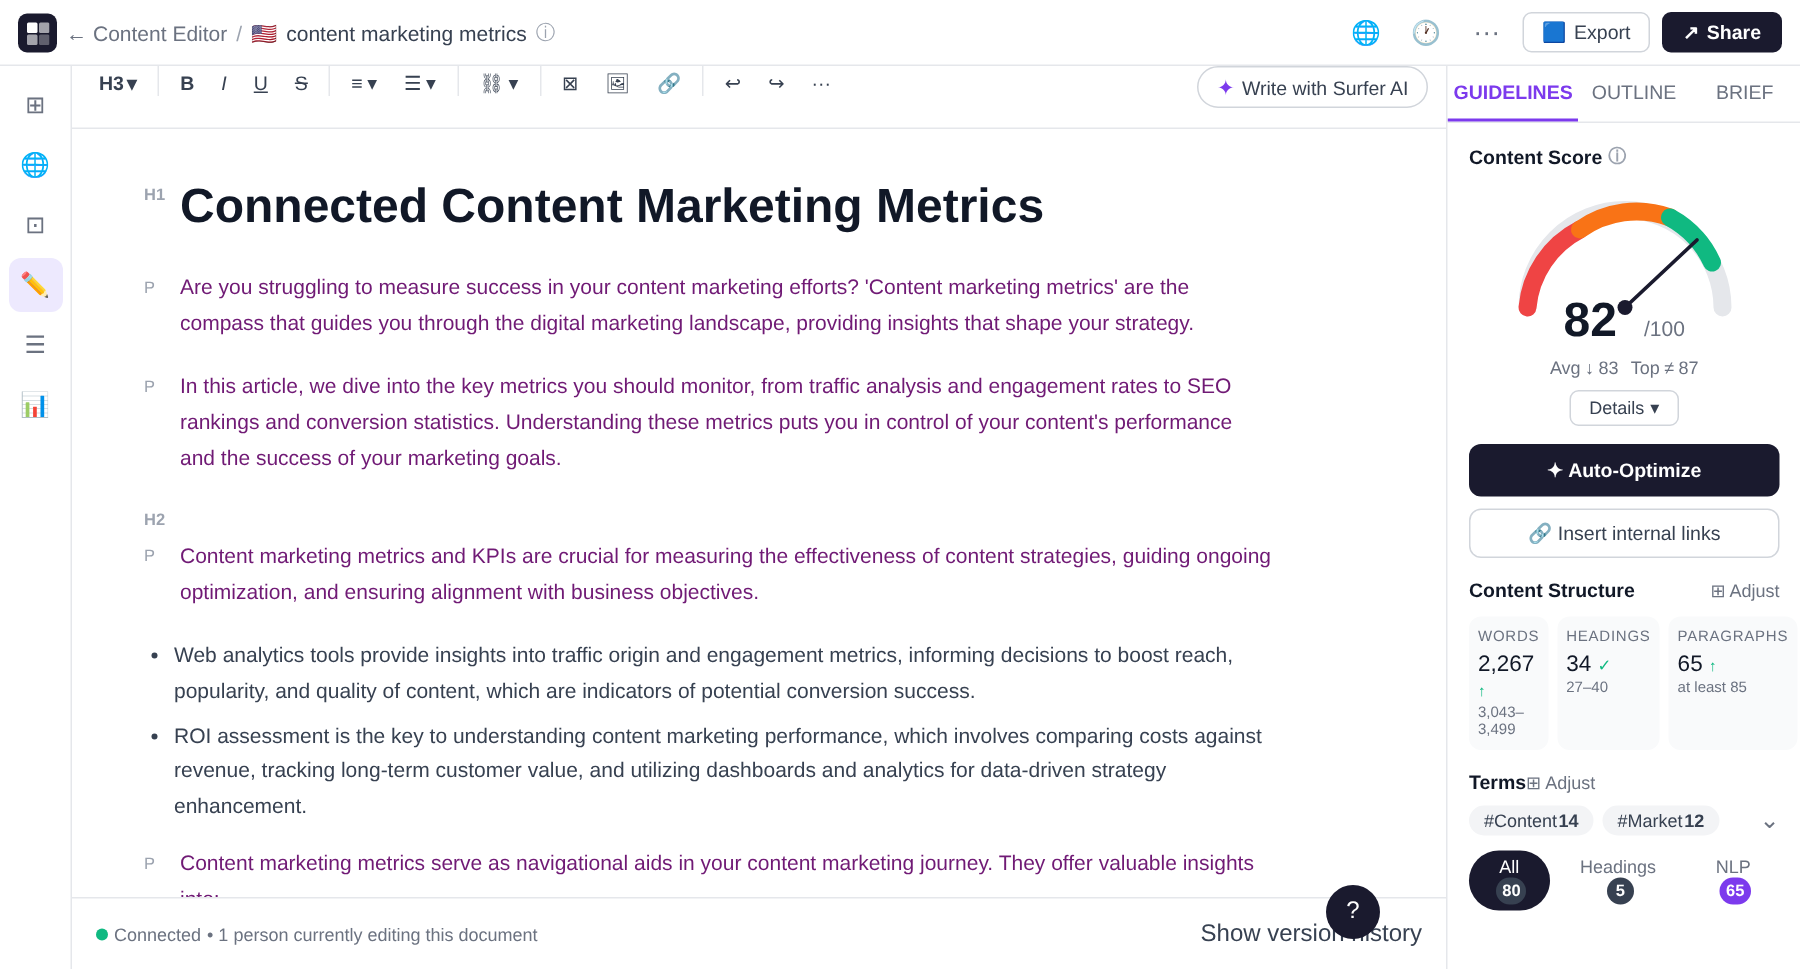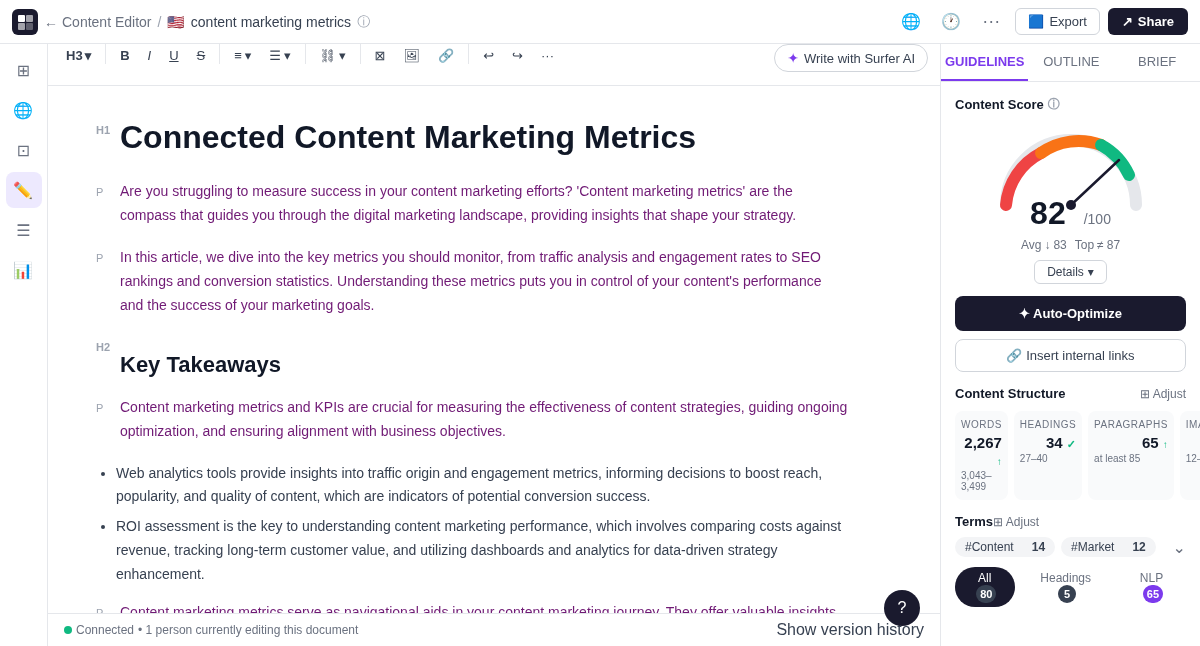--- a/index.html
+++ b/index.html
@@ -51,27 +51,27 @@
     .doc-h1 { font-size: 32px; font-weight: 800; color: #111827; margin-bottom: 20px; line-height: 1.2; }
     .doc-h2 { font-size: 22px; font-weight: 700; color: #111827; margin-bottom: 12px; margin-top: 16px; line-height: 1.3; }
     .doc-p { font-size: 14px; color: #701a75; line-height: 1.7; margin-bottom: 14px; }
     .doc-ul { margin-left: 20px; margin-bottom: 14px; }
     .doc-ul li { font-size: 14px; color: #374151; line-height: 1.7; margin-bottom: 6px; list-style-type: disc; }
 
     .block-row { display: flex; align-items: flex-start; margin-bottom: 4px; }
     .block-marker { min-width: 24px; padding-top: 2px; }
 
     
-    .status-bar { height: 33px; border-top: 1px solid #e5e7eb; display: flex; align-items: center; justify-content: space-between; padding: 0 16px; font-size: 12px; color: #6b7280; flex-shrink: 0; }
+    .status-bar { height: 48px; border-top: 1px solid #e5e7eb; display: flex; align-items: center; justify-content: space-between; padding: 0 16px; font-size: 12px; color: #6b7280; flex-shrink: 0; }
     .status-left { display: flex; align-items: center; gap: 4px; }
     .status-dot { width: 8px; height: 8px; border-radius: 50%; background: #10b981; }
     .show-history { color: #374151; cursor: pointer; text-decoration: none; font-size: 16px; }
 
     
-    .right-panel { width: 260px; border-left: 1px solid #e5e7eb; display: flex; flex-direction: column; overflow: hidden; flex-shrink: 0; }
+    .right-panel { width: 236px; border-left: 1px solid #e5e7eb; display: flex; flex-direction: column; overflow: hidden; flex-shrink: 0; }
 
     .panel-tabs { display: flex; border-bottom: 1px solid #e5e7eb; }
     .panel-tab { flex: 1; text-align: center; padding: 10px 4px; font-size: 13px; font-weight: 500; cursor: pointer; color: #6b7280; border-bottom: 2px solid transparent; }
     .panel-tab.active { color: #7c3aed; border-bottom: 2px solid #7c3aed; font-weight: 600; }
 
     .panel-body { flex: 1; overflow-y: auto; padding: 14px; }
     .panel-body::-webkit-scrollbar { width: 4px; }
     .panel-body::-webkit-scrollbar-thumb { background: #d1d5db; border-radius: 2px; }
 
     
@@ -91,33 +91,33 @@
 
     .auto-optimize-btn { width: 100%; background: #1a1a2e; color: white; border: none; border-radius: 8px; padding: 10px; font-size: 13px; font-weight: 600; cursor: pointer; display: flex; align-items: center; justify-content: center; gap: 6px; margin-bottom: 8px; }
     .insert-links-btn { width: 100%; background: white; color: #374151; border: 1px solid #d1d5db; border-radius: 8px; padding: 8px; font-size: 13px; cursor: pointer; display: flex; align-items: center; justify-content: center; gap: 6px; margin-bottom: 14px; }
 
     
     .structure-header { display: flex; align-items: center; justify-content: space-between; margin-bottom: 10px; }
     .adjust-btn { background: none; border: none; font-size: 12px; color: #6b7280; cursor: pointer; display: flex; align-items: center; gap: 3px; }
     .structure-grid { display: grid; grid-template-columns: 1fr 1fr 1fr 1fr; gap: 6px; margin-bottom: 14px; }
     .struct-item { background: #f9fafb; border-radius: 8px; padding: 8px 6px; }
     .struct-label { font-size: 10px; color: #6b7280; text-transform: uppercase; letter-spacing: 0.5px; margin-bottom: 4px; }
-    .struct-value { font-size: 15px; font-weight: 700; color: #111827; text-align: right; }
+    .struct-value { font-size: 15px; font-weight: 400; color: #111827; }
     .struct-sub { font-size: 10px; color: #6b7280; margin-top: 2px; }
     .struct-up { color: #10b981; font-size: 10px; }
     .struct-check { color: #10b981; font-size: 11px; }
 
     
     .terms-header { display: flex; align-items: center; justify-content: flex-start; margin-bottom: 8px; }
     .terms-search { width: 100%; border: 1px solid #e5e7eb; border-radius: 8px; padding: 6px 10px 6px 28px; font-size: 13px; color: #374151; background: white; position: relative; margin-bottom: 8px; }
     .search-wrapper { position: relative; margin-bottom: 8px; }
     .search-icon-pos { position: absolute; left: 8px; top: 50%; transform: translateY(-50%); color: #9ca3af; font-size: 13px; }
 
     .tag-row { display: flex; align-items: center; gap: 6px; margin-bottom: 10px; }
-    .tag-item { background: #f3f4f6; border-radius: 20px; padding: 3px 10px; font-size: 12px; color: #374151; display: flex; align-items: center; gap: 18px; }
+    .tag-item { background: #f3f4f6; border-radius: 20px; padding: 3px 10px; font-size: 12px; color: #374151; display: flex; align-items: center; gap: 1px; }
     .tag-num { font-weight: 600; }
     .expand-btn { margin-left: auto; background: none; border: none; cursor: pointer; color: #6b7280; font-size: 16px; }
 
     .terms-tabs { display: flex; align-items: center; gap: 4px; margin-bottom: 10px; }
     .term-tab { padding: 4px 10px; border-radius: 20px; font-size: 12px; cursor: pointer; color: #6b7280; background: none; border: none; }
     .term-tab.active { background: #1a1a2e; color: white; }
     .term-badge { display: inline-flex; align-items: center; justify-content: center; min-width: 18px; height: 18px; border-radius: 9px; font-size: 11px; font-weight: 600; padding: 0 4px; margin-left: 3px; }
     .badge-dark { background: #374151; color: white; }
     .badge-purple { background: #7c3aed; color: white; }
   </style>
@@ -248,21 +248,20 @@
         <div class="block-marker">
           <span style="color:#9ca3af;font-size:11px;">P</span>
         </div>
         <p class="doc-p">In this article, we dive into the key metrics you should monitor, from traffic analysis and engagement rates to SEO rankings and conversion statistics. Understanding these metrics puts you in control of your content's performance and the success of your marketing goals.</p>
       </div>
 
       <div class="block-row">
         <div class="block-marker">
           <span style="color:#9ca3af;font-size:11px;font-weight:600;">H2</span>
         </div>
-        <h2 class="doc-h2">Key Takeaways</h2>
       </div>
 
       <div class="block-row">
         <div class="block-marker">
           <span style="color:#9ca3af;font-size:11px;">P</span>
         </div>
         <p class="doc-p">Content marketing metrics and KPIs are crucial for measuring the effectiveness of content strategies, guiding ongoing optimization, and ensuring alignment with business objectives.</p>
       </div>
 
       <ul class="doc-ul">

